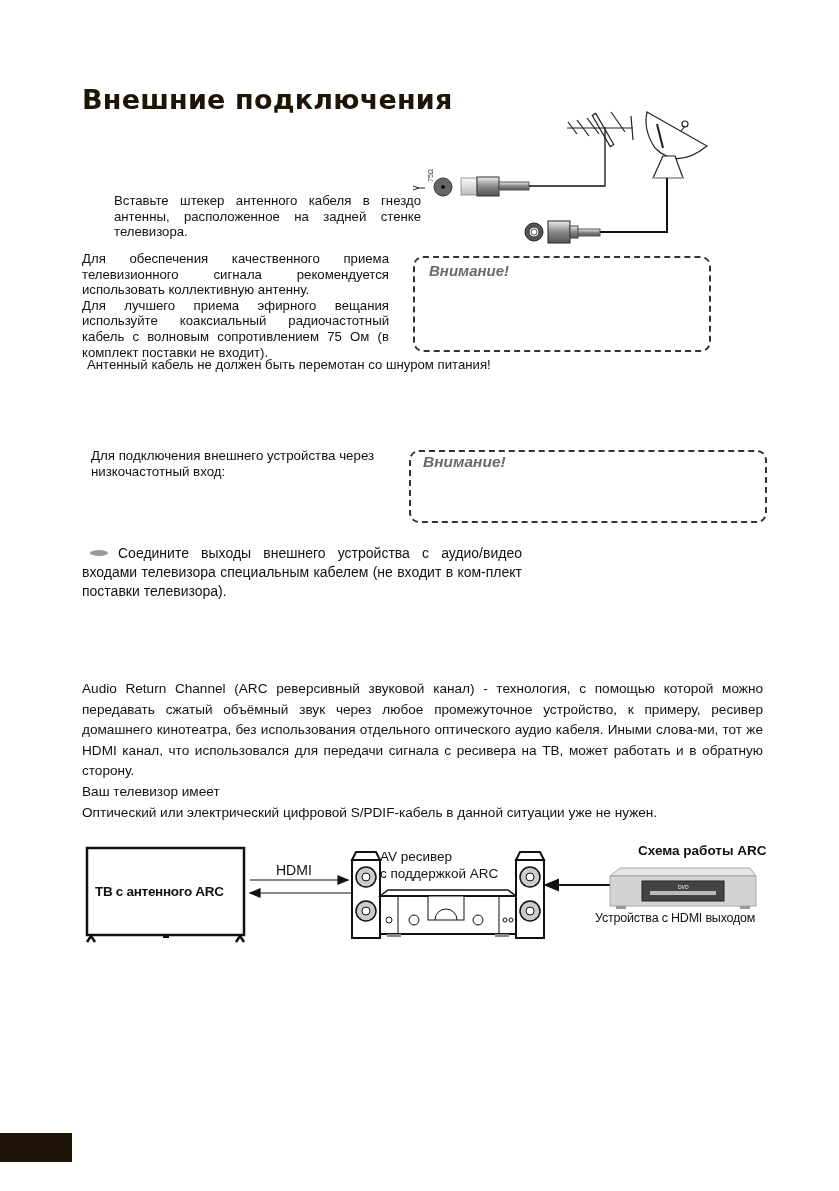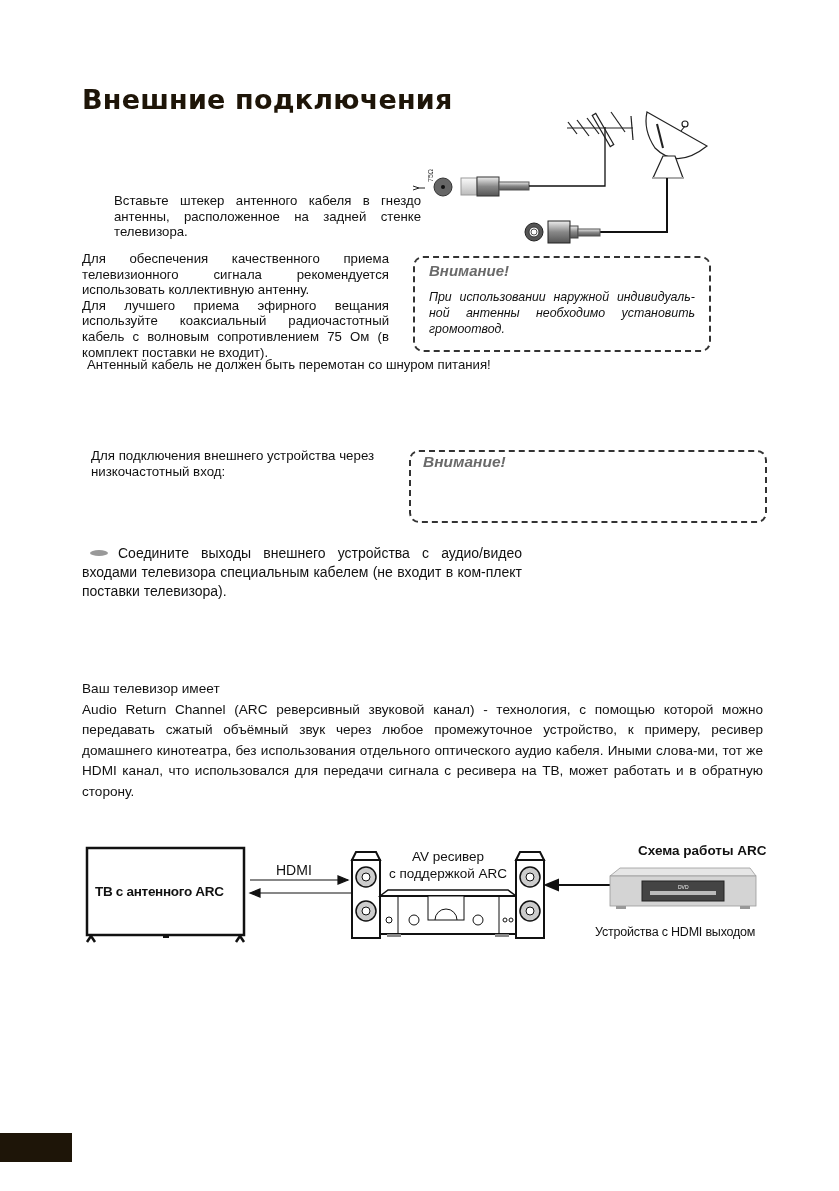--- a/index.html
+++ b/index.html
@@ -97,36 +97,36 @@
   </g>
   <g>
     <rect x="143" y="121" width="22" height="22" fill="url(#metal)" stroke="#222"></rect>
     <rect x="165" y="126" width="8" height="12" fill="url(#metal)" stroke="#444"></rect>
     <rect x="173" y="129" width="22" height="7" fill="url(#metal)" stroke="#555"></rect>
   </g>
 </svg>
 
 <div class="abs warn warn1">
   <div class="wtitle">Внимание!</div>
-  <div class="wbody">При использовании наружной индивидуаль-ной антенны необходимо установить громоотвод.</div>
 </div>
 
 <div class="abs low">Для подключения внешнего устройства через низкочастотный вход:</div>
 
 <div class="abs warn warn2">
   <div class="wtitle">Внимание!</div>
 </div>
 
 <div class="abs conn">
   <span class="bullet"></span><span>Соедините выходы внешнего устройства с аудио/видео входами телевизора специальным кабелем (не входит в ком-плект поставки телевизора).</span>
 </div>
 
 <div class="abs arc">
+  <p>Audio Return Channel (ARC реверсивный звуковой канал) - технология, с помощью которой можно передавать сжатый объёмный звук через любое промежуточное устройство, к примеру, ресивер домашнего кинотеатра, без использования отдельного оптического аудио кабеля. Иными слова-ми, тот же HDMI канал, что использовался для передачи сигнала с ресивера на ТВ, может работать и в обратную сторону.</p>
   <p>Ваш телевизор имеет</p>
-  <p>Audio Return Channel (ARC реверсивный звуковой канал) - технология, с помощью которой можно передавать сжатый объёмный звук через любое промежуточное устройство, к примеру, ресивер домашнего кинотеатра, без использования отдельного оптического аудио кабеля. Иными слова-ми, тот же HDMI канал, что использовался для передачи сигнала с ресивера на ТВ, может работать и в обратную сторону.</p>
+  <p>Оптический или электрический цифровой S/PDIF-кабель в данной ситуации уже не нужен.</p>
 </div>
 
 <div class="abs" style="left:80px; top:840px; width:700px; height:115px;">
   <svg class="abs" style="left:0; top:0;" width="700" height="115" viewBox="0 0 700 115">
 
     <g>
       <rect x="7" y="8" width="157" height="87" fill="#fff" stroke="#111" stroke-width="2.5"></rect>
       <path d="M7 102 L11 96 L15 102" stroke="#111" stroke-width="2.5" fill="none"></path>
       <path d="M156 102 L160 96 L164 102" stroke="#111" stroke-width="2.5" fill="none"></path>
       <rect x="83" y="95" width="6" height="3" fill="#111"></rect>
@@ -183,21 +183,21 @@
       <rect x="530" y="36" width="146" height="30" fill="#d4d4d4" stroke="#999" stroke-width="0.8"></rect>
       <rect x="562" y="41" width="82" height="20" fill="#444" stroke="#222"></rect>
       <rect x="570" y="51" width="66" height="4" fill="#bbb"></rect>
       <text x="598" y="49" font-size="5" fill="#eee" font-family="Liberation Sans, sans-serif">DVD</text>
       <rect x="536" y="66" width="10" height="3" fill="#999"></rect>
       <rect x="660" y="66" width="10" height="3" fill="#999"></rect>
     </g>
   </svg>
   <div class="abs diagram-lbl" style="left:15px; top:44px; width:150px; font-size:13.5px; font-weight:bold; letter-spacing:-0.3px;">ТВ с антенного ARC</div>
   <div class="abs diagram-lbl" style="left:196px; top:22px; font-size:14px;">HDMI</div>
-  <div class="abs diagram-lbl" style="left:300px; top:8px; width:136px; text-align:center; font-size:13.5px; line-height:17px;">
+  <div class="abs diagram-lbl" style="left:300px; top:8px; width:136px; font-size:13.5px; line-height:17px;">
     <div>AV ресивер</div>
     <div>с поддержкой ARC</div>
   </div>
   <div class="abs diagram-lbl" style="left:525px; top:3px; font-weight:bold; font-size:13.5px;margin-left:33px;">Схема работы ARC</div>
-  <div class="abs diagram-lbl" style="left:515px; top:85px; font-size:12.5px; letter-spacing:-0.2px;">Устройства с HDMI выходом</div>
+  <div class="abs diagram-lbl" style="left:515px; top:71px; font-size:12.5px; letter-spacing:-0.2px;">Устройства с HDMI выходом</div>
 </div>
 
 <div class="abs footer-bar"></div>
 
 </body></html>

